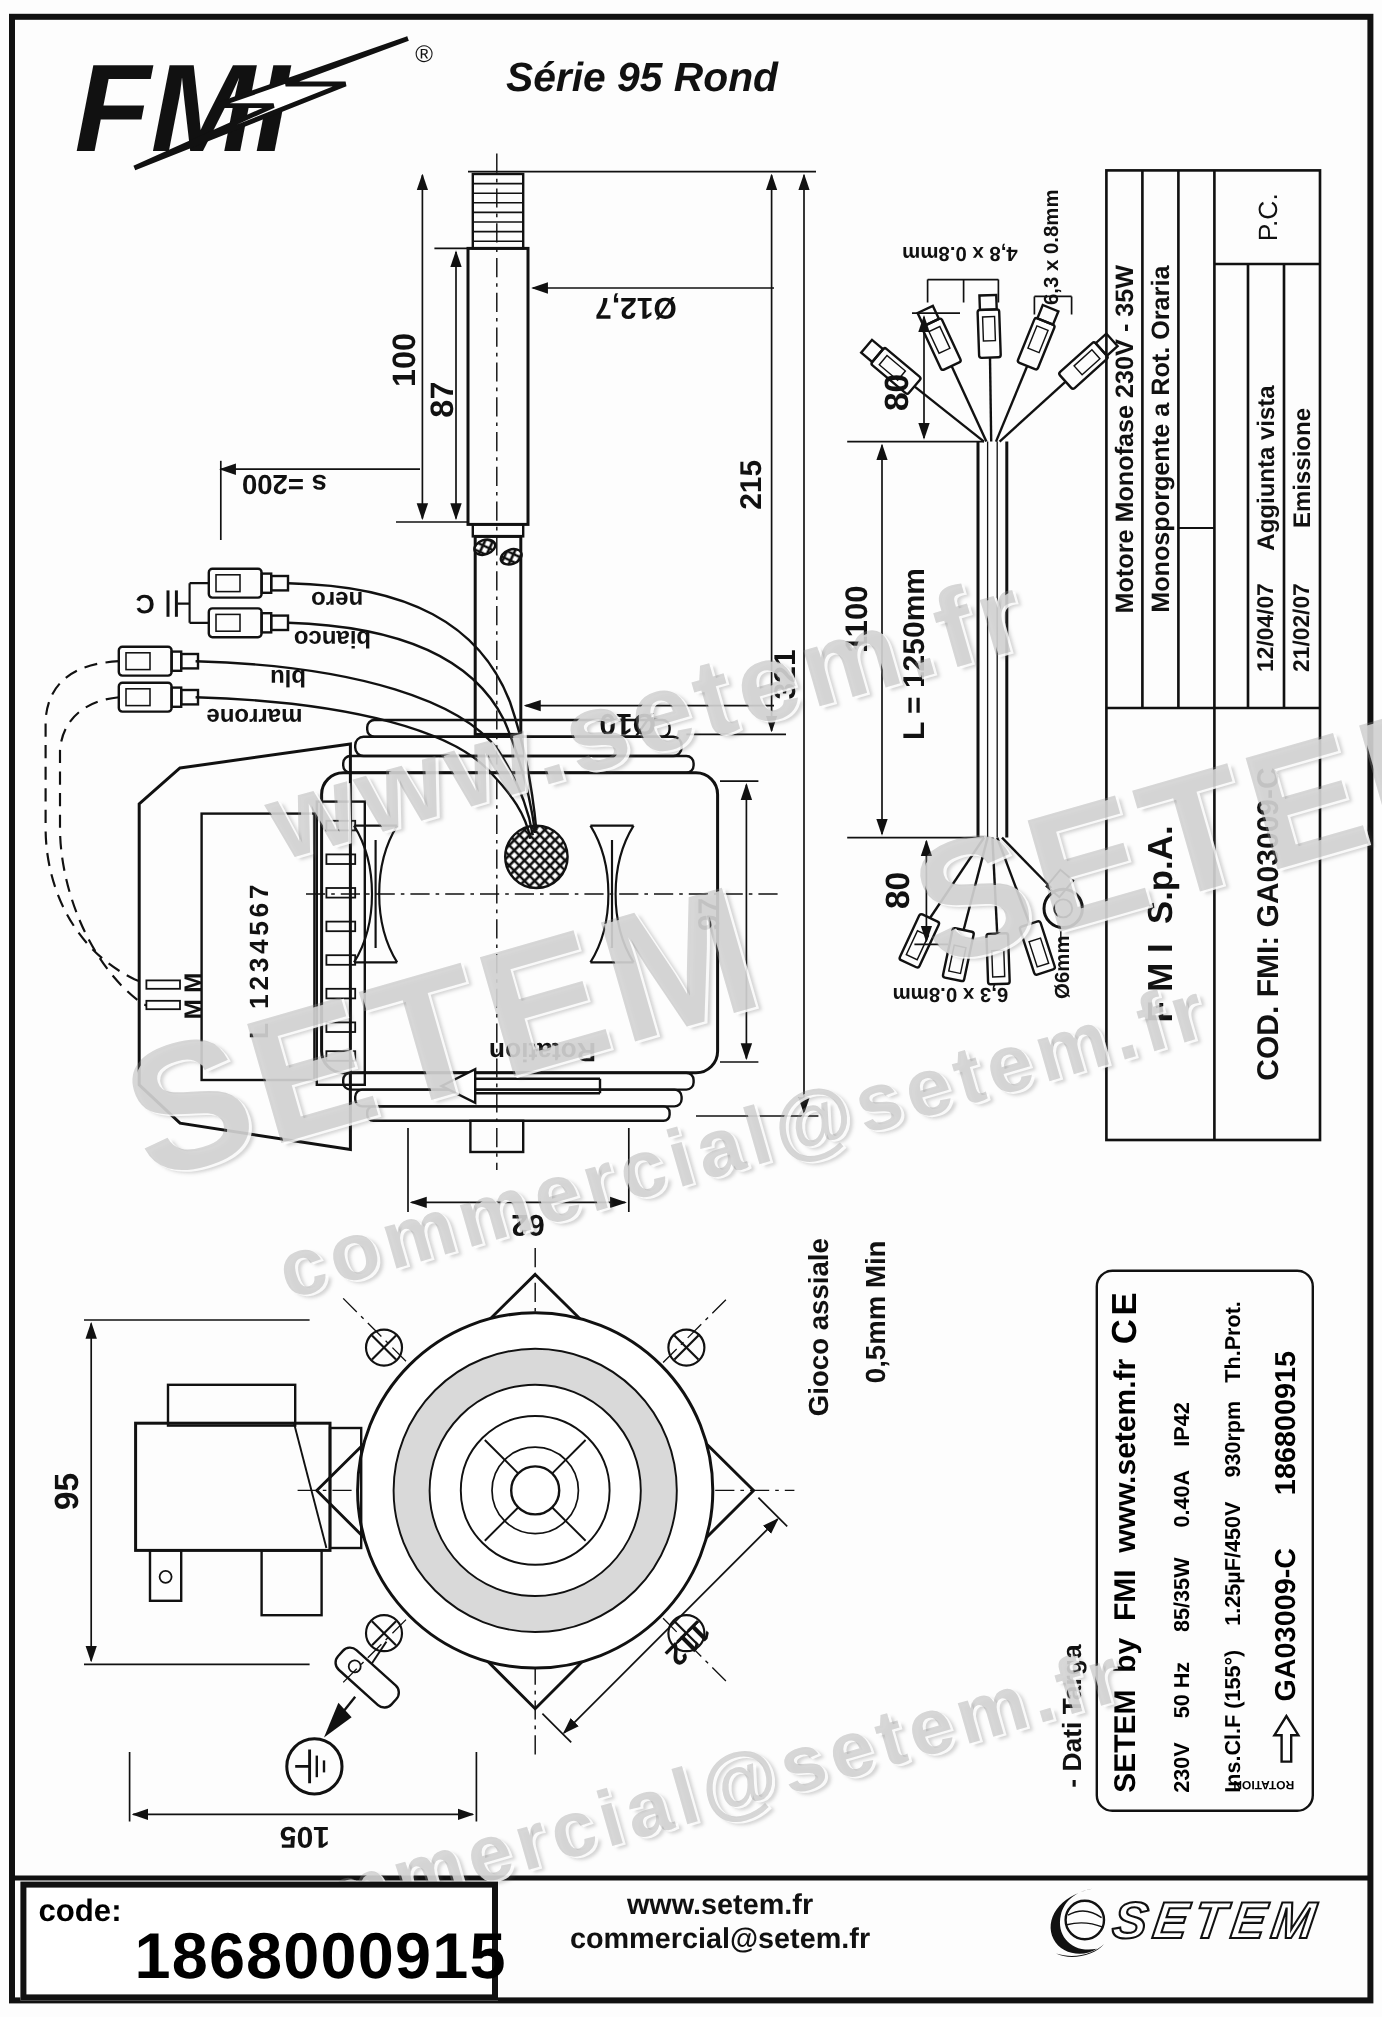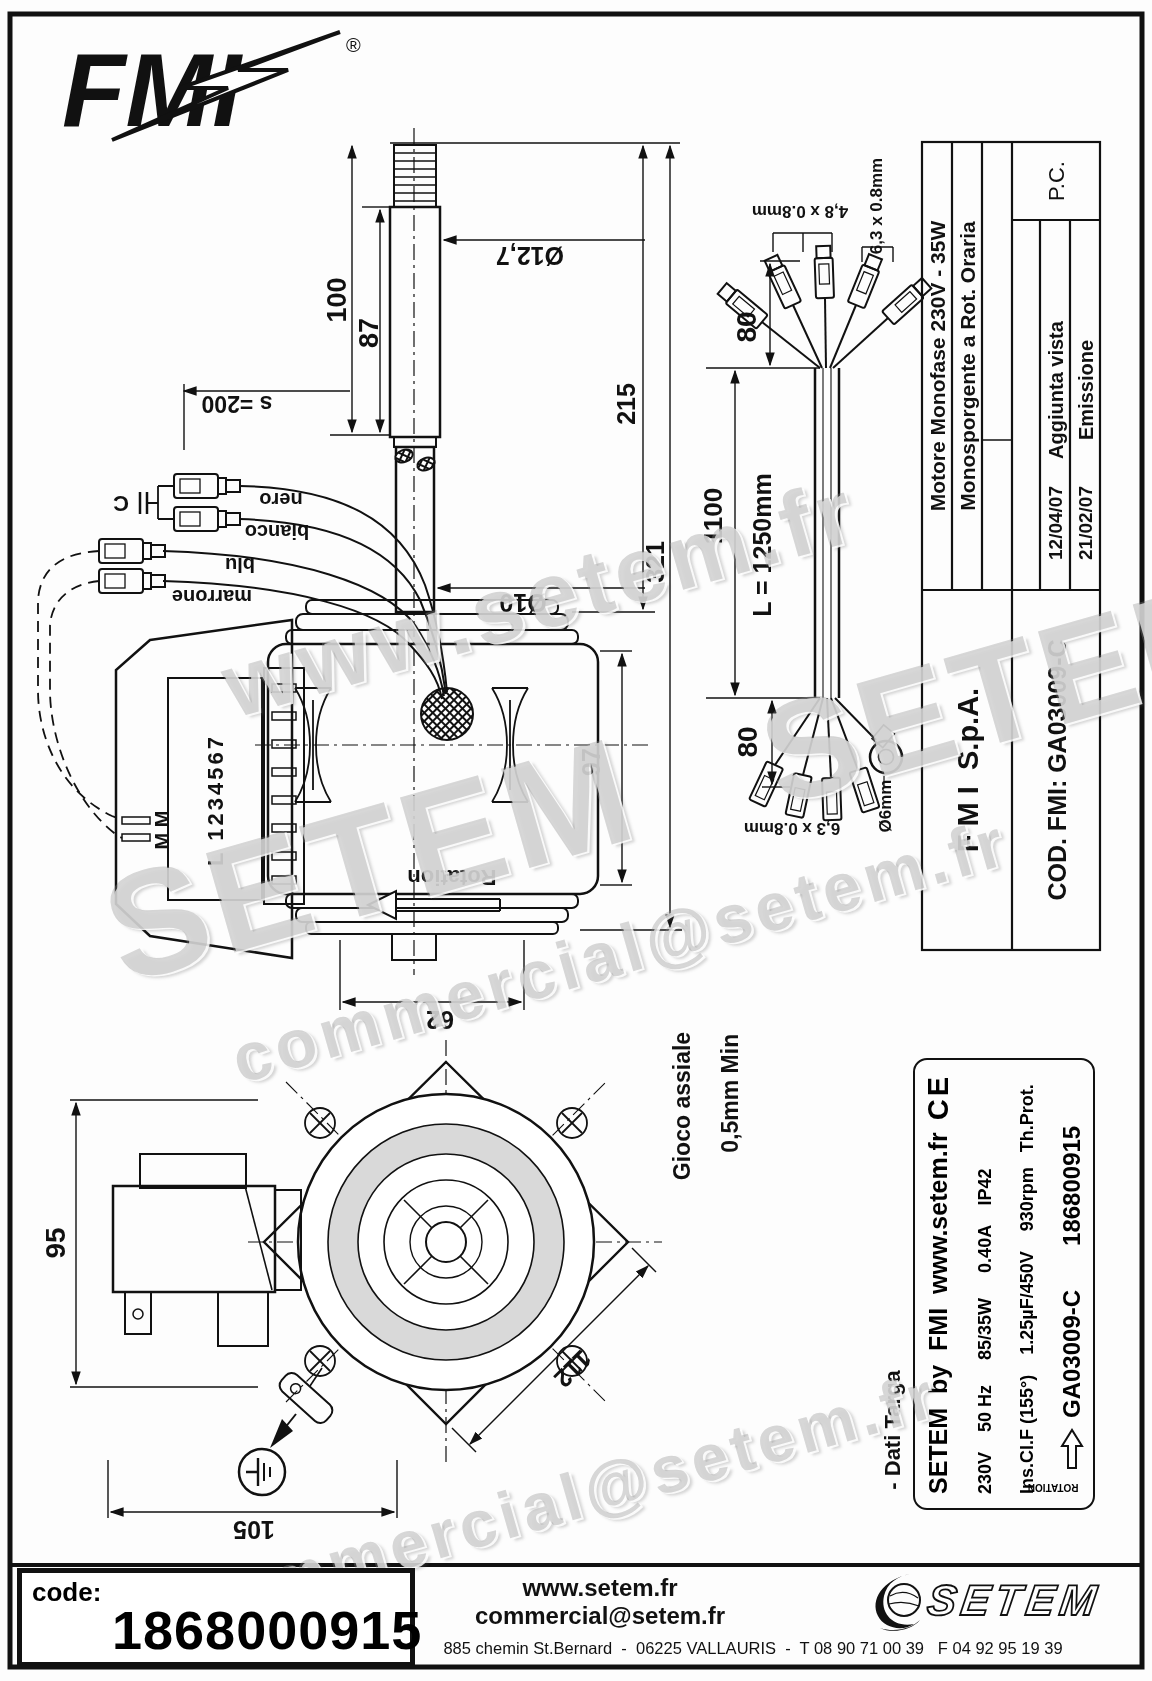--- a/index.html
+++ b/index.html
@@ -348,20 +348,21 @@
     <path d="M42,4 C14,10 2,30 10,46 C16,58 34,62 46,54 C26,58 12,44 16,26 C19,13 30,6 42,4 Z" fill="#111" stroke="none"></path>
     <circle cx="36" cy="30" r="16" stroke-width="2"></circle>
     <path d="M22,26 Q36,18 50,28 M21,34 Q36,30 51,36" stroke-width="1.2"></path>
     <path d="M52,50 C44,60 24,64 12,58 C28,63 44,58 52,50 Z" fill="#111" stroke="none"></path>
     <text x="64" y="45" font-family="Liberation Sans, DejaVu Sans, sans-serif" font-size="43" font-weight="bold" font-style="italic" letter-spacing="5" fill="#fff" stroke="#111" stroke-width="1.8" transform="skewX(-8)">SETEM</text>
   </g>
 </svg>
 
 <div class="txt-layer">
 
+  <span class="t it" style="left:535px;top:66px;font-size:34px;">Série 95 Rond</span>
 
   <span class="t r90" style="left:337px;top:300px;font-size:27px;">100</span>
   <span class="t r90" style="left:369px;top:333px;font-size:27px;">87</span>
   <span class="t r180" style="left:530px;top:256px;font-size:25px;">Ø12,7</span>
   <span class="t r90" style="left:626px;top:404px;font-size:25px;">215</span>
   <span class="t r90" style="left:655px;top:562px;font-size:25px;">321</span>
   <span class="t r180" style="left:523px;top:603px;font-size:25px;">Ø10</span>
   <span class="t r180" style="left:237px;top:404px;font-size:23px;">s =200</span>
   <span class="t r180" style="left:121px;top:503px;font-size:22px;">C</span>
   <span class="t r180" style="left:281px;top:499px;font-size:20px;">nero</span>
@@ -396,21 +397,20 @@
   <span class="t r90" style="left:56px;top:1243px;font-size:28px;">95</span>
   <span class="t r180" style="left:254px;top:1530px;font-size:25px;">105</span>
   <span class="t r135" style="left:573px;top:1369px;font-size:25px;">112</span>
   <span class="t r90 ctr" style="left:706px;top:1106px;font-size:23px;"><span>Gioco assiale</span><br>
     <span>0,5mm Min</span></span>
 
   <span class="t r90" style="left:893px;top:1430px;font-size:22px;">- Dati Targa</span>
 
   <span class="t foot" style="left:600px;top:1588px;font-size:24px;">www.setem.fr</span>
   <span class="t foot" style="left:600px;top:1616px;font-size:24px;">commercial@setem.fr</span>
-  <span class="t foot" style="left:753px;top:1649px;font-size:16.5px;font-weight:normal;">885 chemin St.Bernard  -  06225 VALLAURIS  -  T 08 90 71 00 39   F 04 92 95 19 39</span>
 </div>
 
 <div class="plate">
   <div class="plate-l1">
     <span class="plate-head">SETEM  by  FMI  www.setem.fr</span>
     <span class="plate-ce">CE</span>
   </div>
   <div class="plate-specs">230V    50 Hz     85/35W     0.40A    IP42</div>
   <div class="plate-specs">Ins.Cl.F (155°)    1.25µF/450V    930rpm   Th.Prot.</div>
   <div class="plate-l4">

